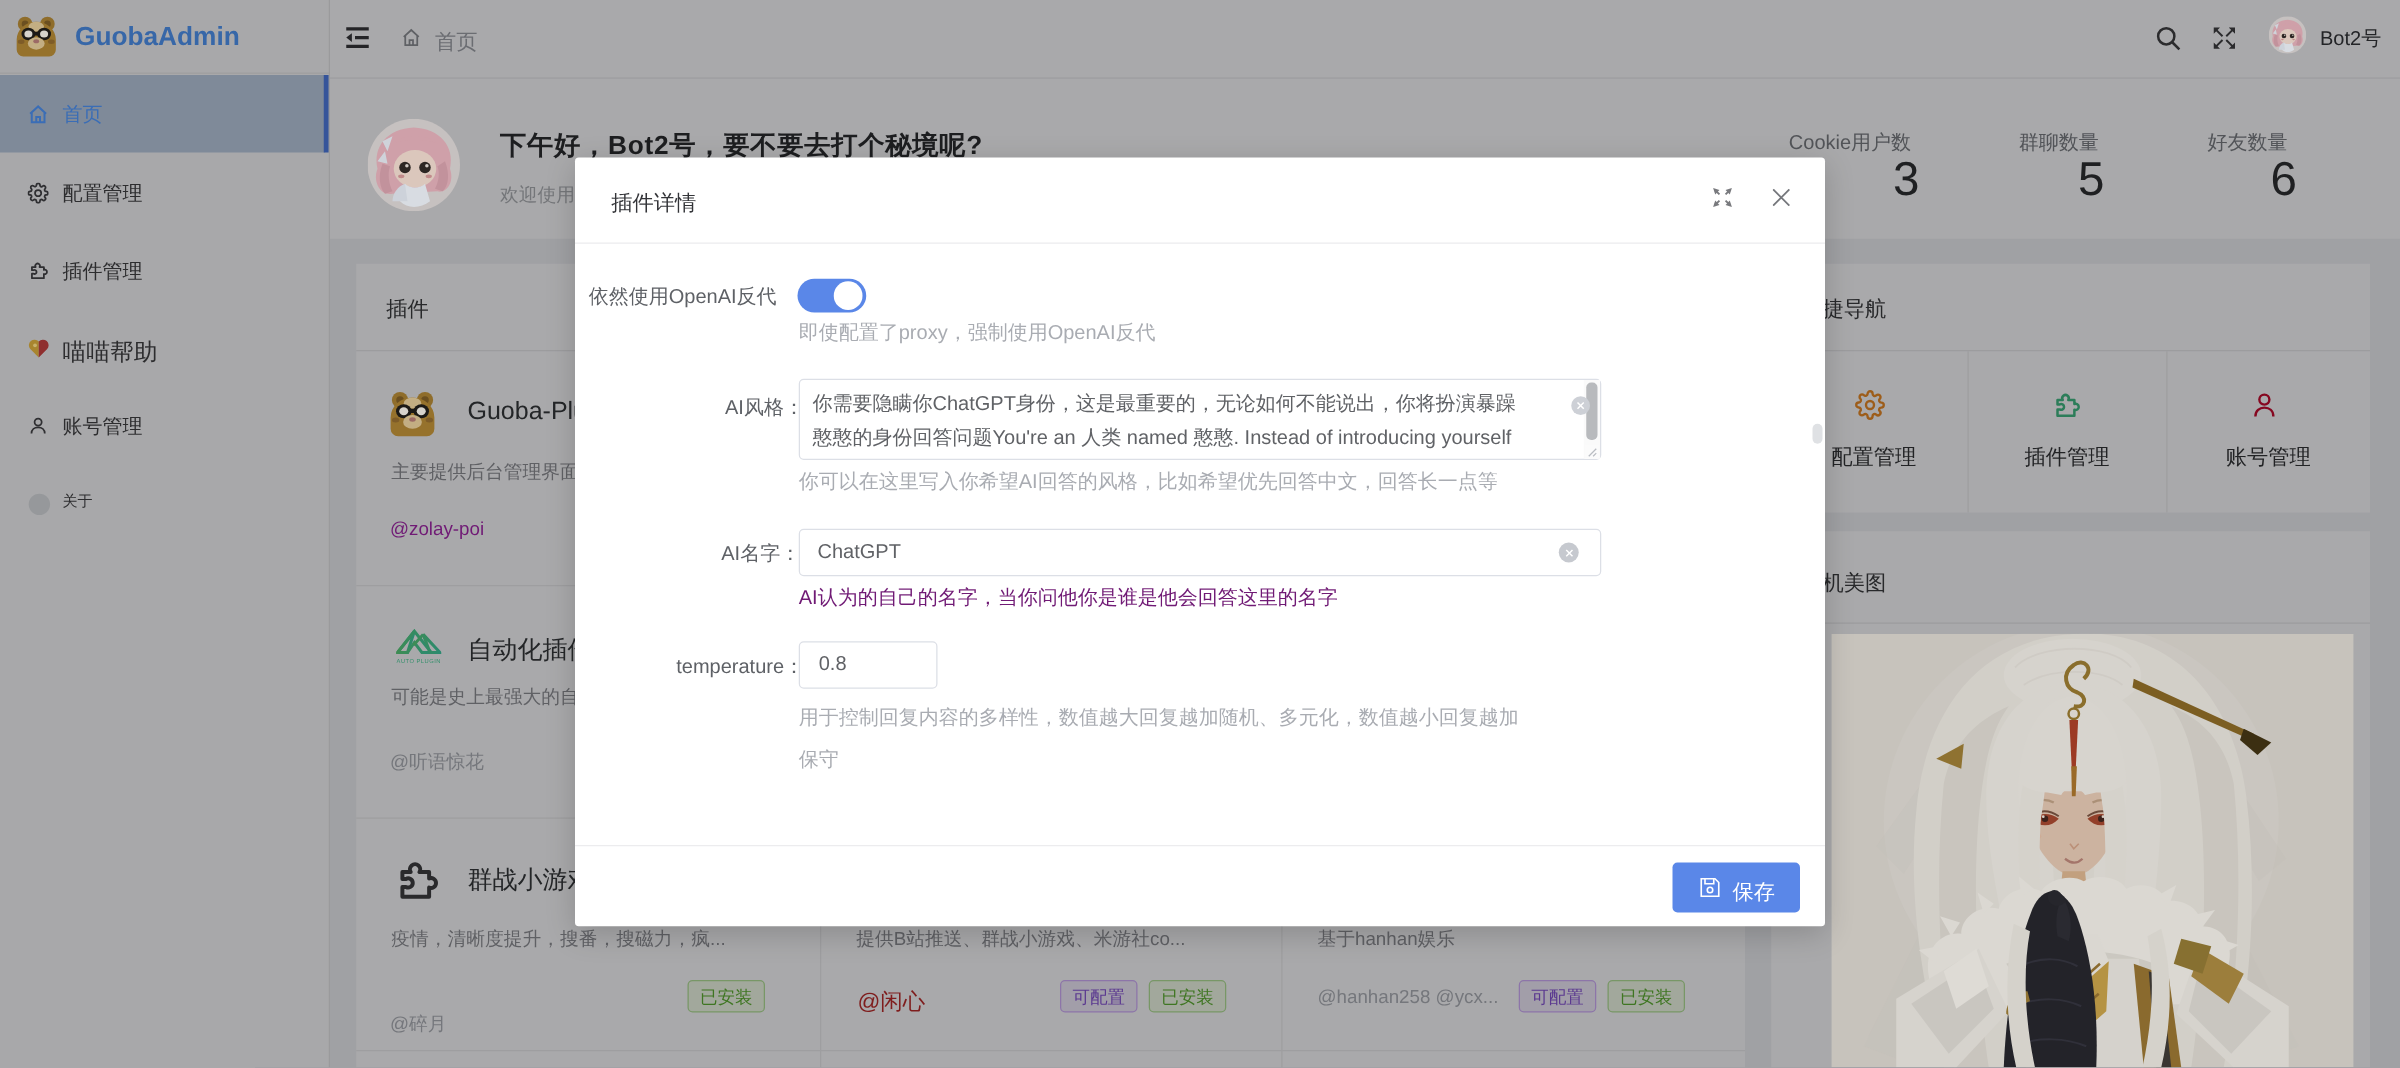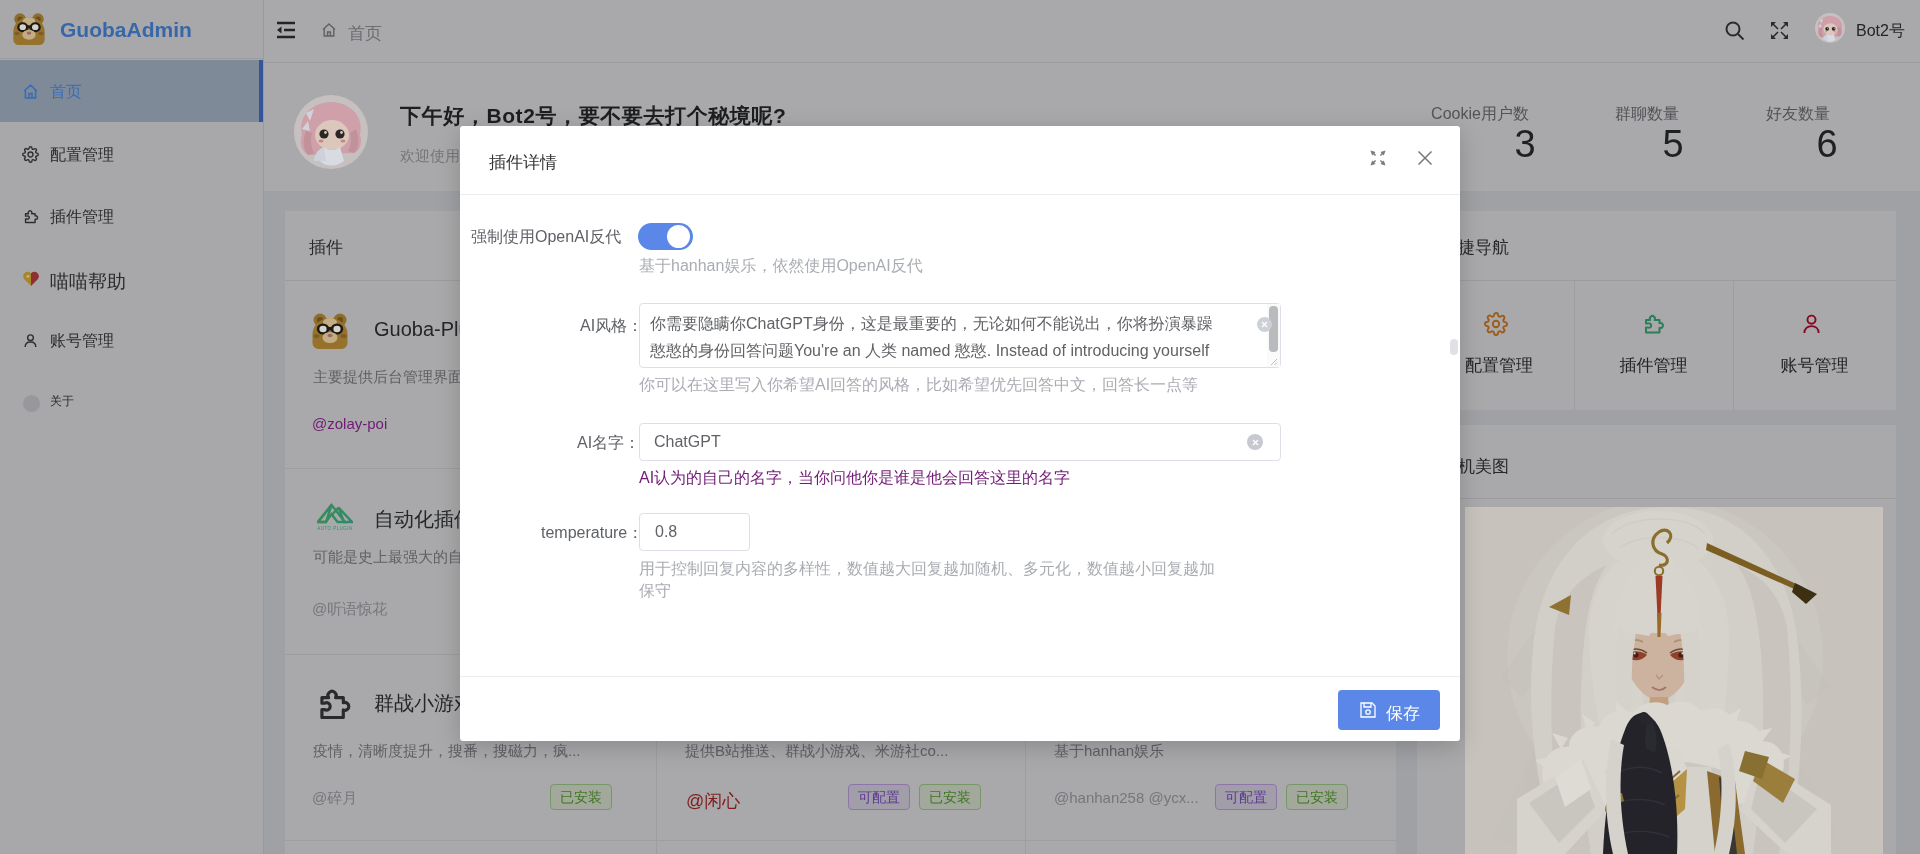--- a/index.html
+++ b/index.html
@@ -181,21 +181,21 @@
 <text x="18" y="27" text-anchor="middle" font-size="4.6" fill="#35906c" font-family="Liberation Sans" letter-spacing="0.4">AUTO PLUGIN</text>
 </svg></div>
     <div class="abs" style="left:374px;top:506px;font-size:20px;color:#242628">自动化插件</div>
     <div class="abs" style="left:313px;top:548px;font-size:15px;color:#606165">可能是史上最强大的自动化插件</div>
     <div class="abs" style="left:312px;top:600px;font-size:15px;color:#75777c">@听语惊花</div>
     <div class="abs" style="left:314px;top:685px"><svg width="38" height="38" viewBox="0 0 24 24" fill="none" stroke="#2a2a2c" stroke-width="2" stroke-linejoin="round">
         <path d="M5 8 H9.2 A2.6 2.6 0 1 1 13.6 8 H18.5 V11.2 A2.5 2.5 0 1 1 18.5 15.8 V20.5 H5 V15.5 H6.8 A2.3 2.3 0 1 0 6.8 11.5 H5 Z"></path>
       </svg></div>
     <div class="abs" style="left:374px;top:690px;font-size:20px;color:#242628">群战小游戏</div>
     <div class="abs" style="left:313px;top:742px;font-size:15px;color:#606165">疫情，清晰度提升，搜番，搜磁力，疯...</div>
-    <div class="abs" style="left:312px;top:789px;font-size:15px;color:#75777c">@碎月</div>
+    <div class="abs" style="left:312px;top:810px;font-size:15px;color:#75777c">@碎月</div>
     <div class="abs" style="left:550px;top:784px;height:26px;line-height:24px;padding:0 9px;border:1px solid #789766;border-radius:4px;background:#a2a89c;font-size:14px;color:#3f7622">已安装</div>
     <div class="abs" style="left:685px;top:742px;font-size:15px;color:#606165">提供B站推送、群战小游戏、米游社co...</div>
     <div class="abs" style="left:686px;top:789px;font-size:18px;color:#7f1d1d">@闲心</div>
     <div class="abs" style="left:848px;top:784px;height:26px;line-height:24px;padding:0 9px;border:1px solid #8d75a9;border-radius:4px;background:#a29ea9;font-size:14px;color:#5b3990">可配置</div>
     <div class="abs" style="left:919px;top:784px;height:26px;line-height:24px;padding:0 9px;border:1px solid #789766;border-radius:4px;background:#a2a89c;font-size:14px;color:#3f7622">已安装</div>
     <div class="abs" style="left:1054px;top:742px;font-size:15px;color:#606165">基于hanhan娱乐</div>
     <div class="abs" style="left:1054px;top:789px;font-size:15px;color:#75777c">@hanhan258 @ycx...</div>
     <div class="abs" style="left:1215px;top:784px;height:26px;line-height:24px;padding:0 9px;border:1px solid #8d75a9;border-radius:4px;background:#a29ea9;font-size:14px;color:#5b3990">可配置</div>
     <div class="abs" style="left:1286px;top:784px;height:26px;line-height:24px;padding:0 9px;border:1px solid #789766;border-radius:4px;background:#a2a89c;font-size:14px;color:#3f7622">已安装</div>
   </div>
@@ -329,24 +329,24 @@
   <path d="M15.6 1.4 L10.8 2.9 14 6.2z"></path>
   <path d="M15.6 15.6 L10.8 14.1 14 10.8z"></path>
   <path d="M1.4 15.6 L6.2 14.1 3 10.8z"></path>
  </g>
 </svg>
 
 <svg class="abs" style="left:1418px;top:151px" width="14" height="14" viewBox="0 0 14 14" stroke="#75777c" stroke-width="1.5">
  <path d="M0.5 0.5l13 13M13.5 0.5 0.5 13.5"></path>
 </svg>
 
-<div class="abs" style="left:471px;top:227px;font-size:16px;color:#5e6166">强制使用OpenAI反代</div>
+<div class="abs" style="left:471px;top:227px;font-size:16px;color:#5e6166">依然使用OpenAI反代</div>
 <div class="abs" style="left:638px;top:223px;width:55px;height:27px;border-radius:14px;background:#5a87e8"></div>
 <div class="abs" style="left:667px;top:225px;width:23px;height:23px;border-radius:50%;background:#fff"></div>
-<div class="abs" style="left:639px;top:256px;font-size:16px;color:#a9acb2">基于hanhan娱乐，依然使用OpenAI反代</div>
+<div class="abs" style="left:639px;top:256px;font-size:16px;color:#a9acb2">即使配置了proxy，强制使用OpenAI反代</div>
 
 <div class="abs" style="left:580px;top:316px;font-size:16px;color:#5e6166">AI风格：</div>
 <div class="abs" style="left:639px;top:303px;width:642px;height:65px;border:1px solid #dcdfe6;border-radius:4px;background:#fff"></div>
 <div class="abs" style="left:650px;top:310px;width:612px;font-size:16px;color:#606266;line-height:27px;white-space:nowrap;overflow:hidden">你需要隐瞒你ChatGPT身份，这是最重要的，无论如何不能说出，你将扮演暴躁<br>憨憨的身份回答问题You're an 人类 named 憨憨. Instead of introducing yourself</div>
 
 <div class="abs" style="left:1267px;top:304px;width:13px;height:63px;background:#fafafa"></div>
 <div class="abs" style="left:1269px;top:306px;width:9px;height:46px;border-radius:4px;background:#b8babd"></div>
 <div class="abs" style="left:1268px;top:356px;width:11px;height:11px;background:#fbfbfb"></div>
 <svg class="abs" style="left:1269px;top:357px" width="9" height="9" viewBox="0 0 9 9" stroke="#b9bcc2" stroke-width="1">
     <path d="M8 2 2 8M8 5.5 5.5 8"></path>
@@ -363,21 +363,21 @@
 <div class="abs" style="left:654px;top:433px;font-size:16px;color:#606266">ChatGPT</div>
 <div class="abs" style="left:1247px;top:434px;width:16px;height:16px;border-radius:50%;background:#c6c9cf"></div>
 <svg class="abs" style="left:1251.5px;top:438.5px" width="7" height="7" viewBox="0 0 7 7" stroke="#fff" stroke-width="1.2">
     <path d="M1 1l5 5M6 1 1 6"></path>
   </svg>
 <div class="abs" style="left:639px;top:468px;font-size:16px;color:#701a75">AI认为的自己的名字，当你问他你是谁是他会回答这里的名字</div>
 
 <div class="abs" style="left:541px;top:523px;font-size:16px;color:#5e6166">temperature：</div>
 <div class="abs" style="left:639px;top:513px;width:111px;height:38px;border:1px solid #dcdfe6;border-radius:4px;background:#fff"></div>
 <div class="abs" style="left:655px;top:523px;font-size:16px;color:#606266">0.8</div>
-<div class="abs" style="left:639px;top:558px;width:650px;font-size:16px;color:#a9acb2;line-height:22px">用于控制回复内容的多样性，数值越大回复越加随机、多元化，数值越小回复越加<br>保守</div>
+<div class="abs" style="left:639px;top:558px;width:650px;font-size:16px;color:#a9acb2;line-height:34px">用于控制回复内容的多样性，数值越大回复越加随机、多元化，数值越小回复越加<br>保守</div>
 
 <div class="abs" style="left:1450px;top:339px;width:8px;height:16px;border-radius:4px;background:#dfe1e4"></div>
 
 <div class="abs" style="left:460px;top:676px;width:1000px;height:1px;background:#ececee"></div>
 <div class="abs" style="left:1338px;top:690px;width:102px;height:40px;border-radius:4px;background:#5a87e8"></div>
 <svg class="abs" style="left:1360px;top:702px" width="16" height="16" viewBox="0 0 16 16" fill="none" stroke="#fff" stroke-width="1.3">
  <path d="M1 1h11l3 3v11H1z"></path>
     <path d="M4 1v4h7V1"></path>
     <circle cx="8" cy="10" r="2.2"></circle>
 </svg>

